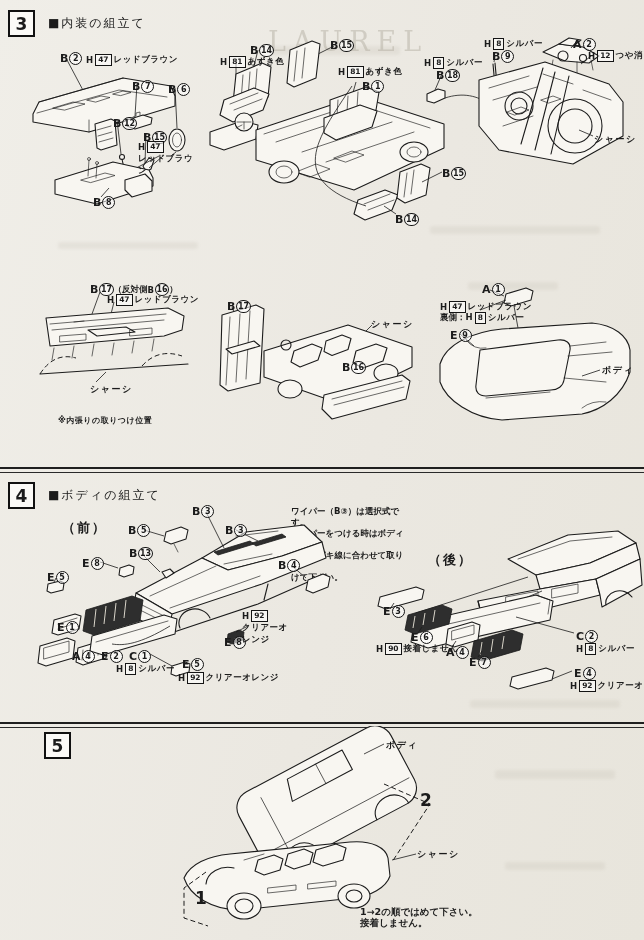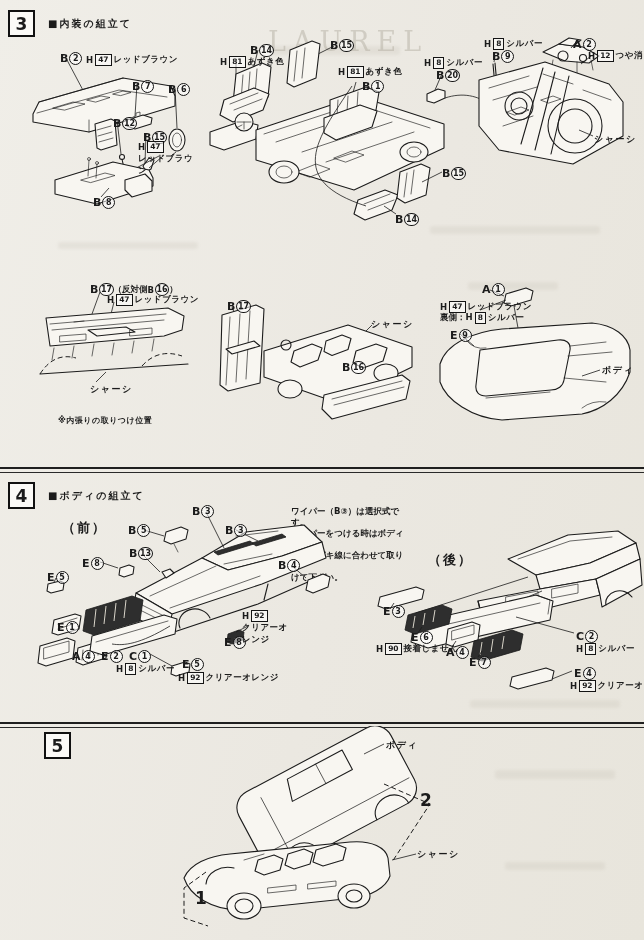--- a/index.html
+++ b/index.html
@@ -7,21 +7,21 @@
     background:linear-gradient(105deg,#f0eee8 0%,#ebe8e1 55%,#e8e5dc 100%);
     font-family:"DejaVu Sans",sans-serif;color:#1b1b1b;}
   .ghost-title{position:absolute;font-family:"DejaVu Serif",serif;font-weight:400;
     font-size:27px;letter-spacing:7px;color:#a39e90;opacity:.38;filter:blur(.6px);margin-top:16px;}
   .smudge{position:absolute;background:#b2ac9e;opacity:.16;filter:blur(1.6px);border-radius:3px;}
   .rule{position:absolute;left:0;width:644px;height:3px;
     border-top:2px solid #1f1f1f;border-bottom:1px solid #2a2a2a;}
   .sechead{position:absolute;display:flex;align-items:center;gap:13px;}
   .secnum{width:23px;height:23px;border:2.5px solid #111;background:#fbfaf7;
     font-size:17px;font-weight:800;display:flex;align-items:center;justify-content:center;}
-  .sectitle{font-size:10px;font-weight:700;letter-spacing:2px;text-align:right;}
+  .sectitle{font-size:12px;font-weight:400;letter-spacing:2px;text-align:right;}
   .pl{position:absolute;display:flex;align-items:center;white-space:nowrap;}
   .pll{font-size:11px;font-weight:800;}
   .pln{display:inline-block;min-width:13px;height:13px;border:1.3px solid #141414;border-radius:50%;
     background:rgba(255,255,255,.55);font-size:8px;line-height:12.5px;font-weight:800;
     text-align:center;margin-left:1px;padding:0 .5px;box-sizing:border-box;}
   .pls{font-size:8.5px;font-weight:700;}
   .paint{position:absolute;display:flex;align-items:center;gap:2px;white-space:nowrap;}
   .paint.wrap{flex-wrap:wrap;white-space:normal;row-gap:0;}
   .ppre{font-size:8.5px;font-weight:800;}
   .pnum{display:inline-block;border:1.2px solid #141414;background:rgba(255,255,255,.55);
@@ -215,21 +215,21 @@
   <span class="pl" style="left:442px;top:167px">
       <span class="pll">B</span>
       <span class="pln">15</span>
     </span>
   <span class="pl" style="left:492px;top:50px">
       <span class="pll">B</span>
       <span class="pln">9</span>
     </span>
   <span class="pl" style="left:436px;top:69px">
       <span class="pll">B</span>
-      <span class="pln">20</span>
+      <span class="pln">18</span>
     </span>
   <span class="pl" style="left:573px;top:38px">
       <span class="pll">A</span>
       <span class="pln">2</span>
     </span>
   <span class="pl" style="left:90px;top:283px">
       <span class="pll">B</span>
       <span class="pln">17</span>
       <span class="pls">（反対側</span>
       <span class="pls">B</span>
@@ -514,14 +514,16 @@
     <path class="ln" d="M58,158 a22,18 0 0 1 28,-16"></path>
     <path class="ldr dash" d="M236,58 L282,78 L244,136"></path>
     <path class="ldr dash" d="M58,146 L36,162 L36,192 L60,200"></path>
     <path class="ldr" d="M236,18 L216,28 M268,128 L244,134"></path>
   </svg>
 
   <span class="jtext" style="left:386px;top:739px">ボディ</span>
   <span class="stepnum" style="left:420px;top:790px">2</span>
   <span class="jtext" style="left:417px;top:848px">シャーシ</span>
   <span class="stepnum" style="left:195px;top:888px">1</span>
+  <div class="note" style="left:360px;top:906px;width:180px;font-weight:800;font-size:9.5px">1→2の順ではめて下さい。
+接着しません。</div>
 
 </div>
 
 </body></html>

